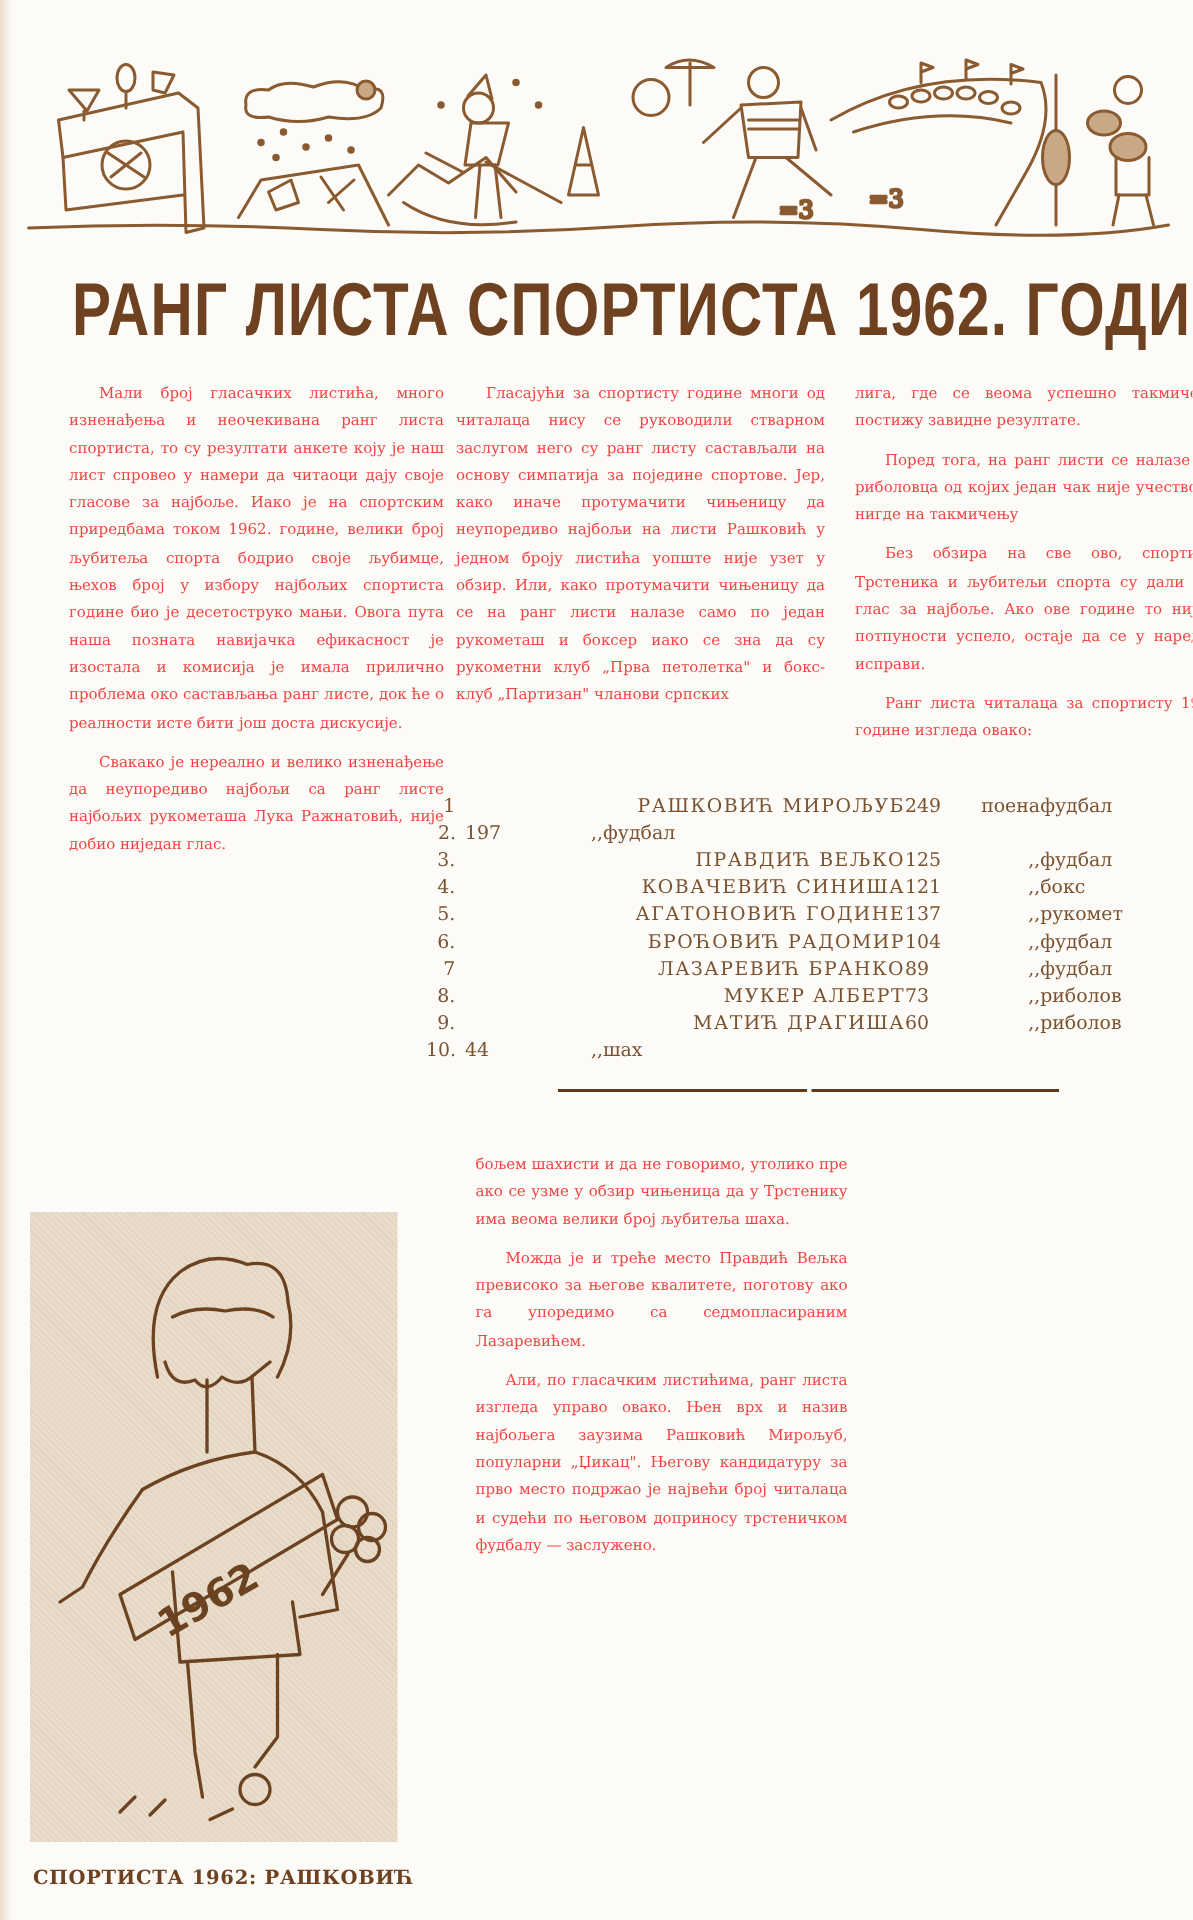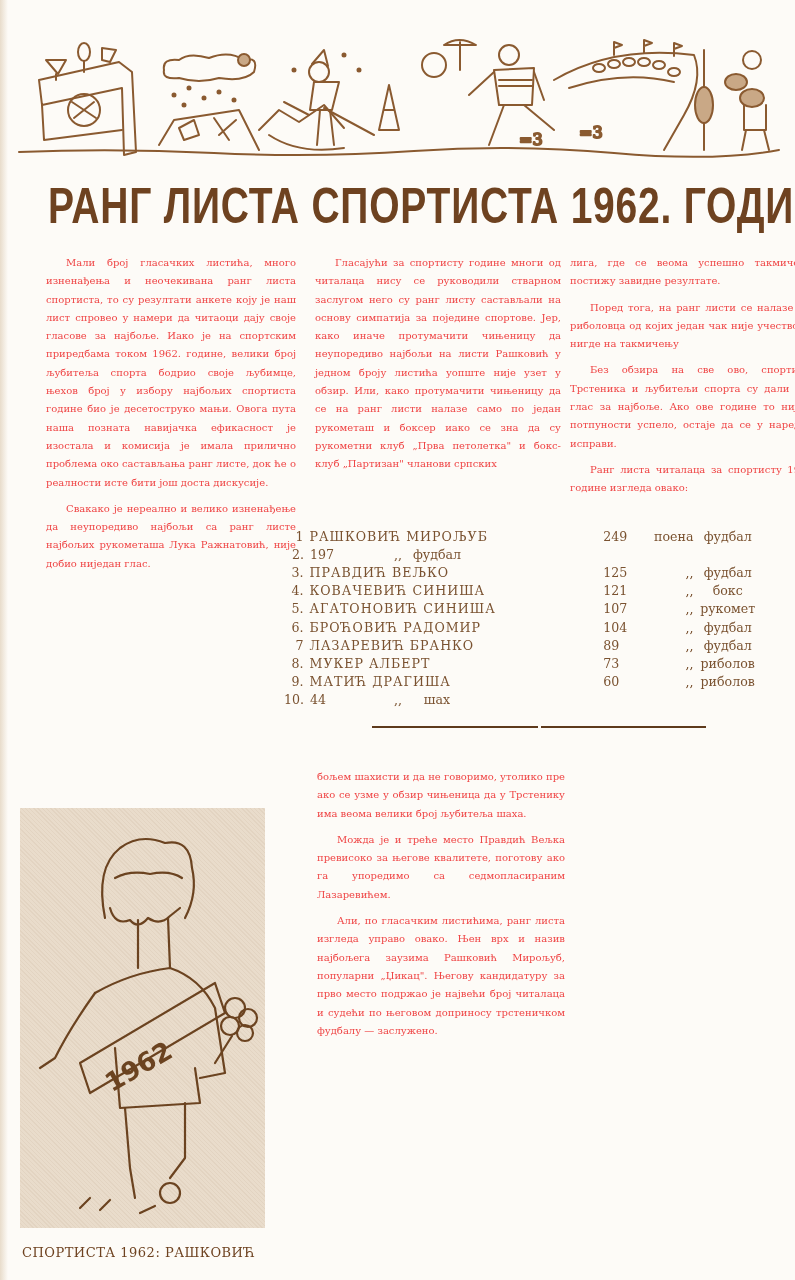--- a/index.html
+++ b/index.html
@@ -30,51 +30,51 @@
     transform: scaleX(0.78); transform-origin: left center;
   }
   .col {
     position: absolute; font-size: 10px; line-height: 18.3px; text-align: justify;
     color: #ef4444;
     margin-left: 30px;
   }
   .col p { margin: 0 0 8px 0; text-indent: 20px; }
   .col p.noindent { text-indent: 0; }
   .col1 { left: 16px; top: 254px; width: 250px; }
-  .col2 { left: 285px; top: 254px; width: 246px; }
+  .col2 { left: 274px; top: 254px; width: 246px; }
   .col3 { left: 540px; top: 254px; width: 246px; }
   .col2b { left: 287px; top: 768px; width: 248px; }
 
   .rank-table {
     position: absolute; left: 282px; top: 527px; width: 480px;
     font-size: 12.6px; color: #7a5230;
   }
   .rank-row { display: flex; height: 18.2px; align-items: center; }
   .rank-row .num { width: 22px; text-align: right; padding-right: 6px; }
-  .rank-row .name { width: 300px; letter-spacing: 1px; }
+  .rank-row .name { width: 300px; letter-spacing: 1px; text-align: right; }
   .rank-row .pts { width: 36px; }
   .rank-row .unit { width: 56px; text-align: right; }
-  .rank-row .sport { width: 70px; text-align: center; }
+  .rank-row .sport { width: 70px; text-align: left; }
   .rule {
     position: absolute; left: 372px; top: 726px; width: 334px; height: 3px;
     display: flex; gap: 3px;
   }
   .rule span { flex: 1; background: #5e3a1c; height: 2px; }
 
   .caricature {
     position: absolute; left: 20px; top: 808px; width: 245px; height: 420px;
     background:
       repeating-linear-gradient(45deg, rgba(150,115,80,0.08) 0 1px, transparent 1px 3px),
       #e9dccb;
   }
   .caricature svg { width: 100%; height: 100%; }
   .caricature svg * { stroke: #6b4320; fill: none; stroke-width: 2.2; stroke-linecap: round; stroke-linejoin: round; }
   .caricature svg text { fill: #6b4320; stroke: none; font-family: "DejaVu Sans", sans-serif; font-weight: bold; }
   .caption {
-    position: absolute; left: 22px; top: 1245px; font-size: 13px; font-weight: normal;
+    position: absolute; left: 22px; top: 1245px; font-size: 13px; font-weight: bold;
     letter-spacing: 0.5px; color: #6e4220; font-family: "DejaVu Serif", serif;
   }
 </style>
 </head>
 <body>
 
 <div class="page">
   <div class="left-edge"></div>
 
   <div class="banner">
@@ -200,22 +200,22 @@
       </div>
       <div class="rank-row">
         <span class="num">4.</span>
         <span class="name">КОВАЧЕВИЋ СИНИША</span>
         <span class="pts">121</span>
         <span class="unit">,,</span>
         <span class="sport">бокс</span>
       </div>
       <div class="rank-row">
         <span class="num">5.</span>
-        <span class="name">АГАТОНОВИЋ СИНИША</span>
-        <span class="pts">107</span>
+        <span class="name">АГАТОНОВИЋ ГОДИНЕ</span>
+        <span class="pts">137</span>
         <span class="unit">,,</span>
         <span class="sport">рукомет</span>
       </div>
       <div class="rank-row">
         <span class="num">6.</span>
         <span class="name">БРОЋОВИЋ РАДОМИР</span>
         <span class="pts">104</span>
         <span class="unit">,,</span>
         <span class="sport">фудбал</span>
       </div>

